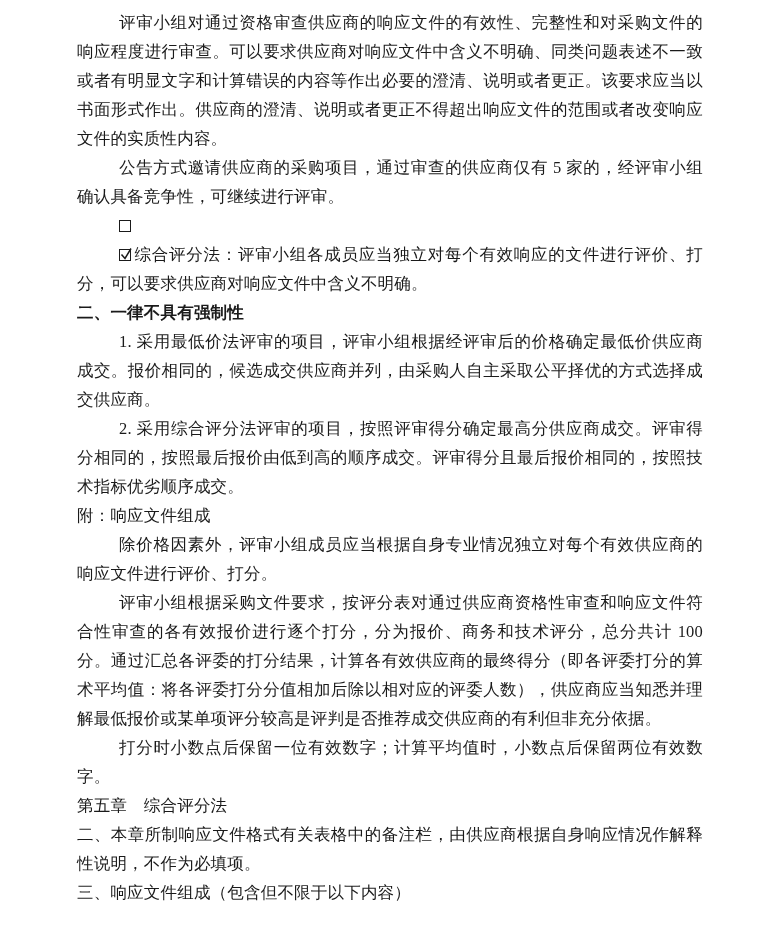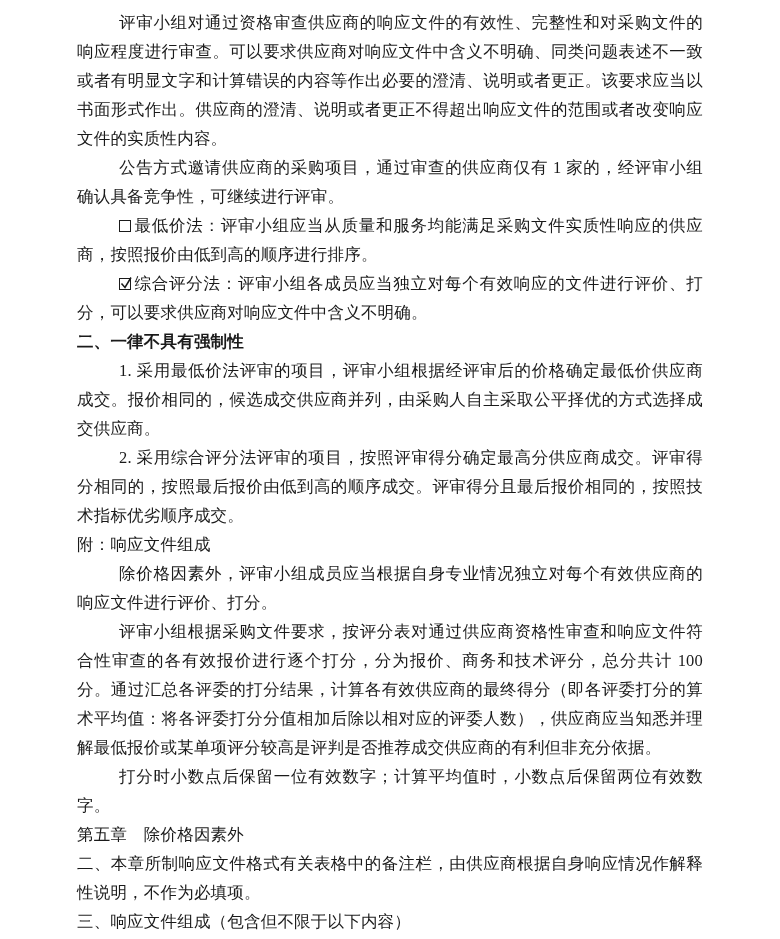--- a/index.html
+++ b/index.html
@@ -61,26 +61,26 @@
 </head>
 <body>
 
 <div class="page">
 
   <p class="doc-line indent">
     <span>评审小组对通过资格审查供应商的响应文件的有效性、完整性和对采购文件的响应程度进行审查。可以要求供应商对响应文件中含义不明确、同类问题表述不一致或者有明显文字和计算错误的内容等作出必要的澄清、说明或者更正。该要求应当以书面形式作出。供应商的澄清、说明或者更正不得超出响应文件的范围或者改变响应文件的实质性内容。</span>
   </p>
 
   <p class="doc-line indent sp-before">
-    <span>公告方式邀请供应商的采购项目，通过审查的供应商仅有 1 家的，经评审小组确认具备竞争性，可继续进行评审。</span>
+    <span>公告方式邀请供应商的采购项目，通过审查的供应商仅有 5 家的，经评审小组确认具备竞争性，可继续进行评审。</span>
   </p>
 
 
   <p class="doc-line indent sp-before-sm">
-    <span class="cbx"></span><span>最低价法：评审小组应当从质量和服务均能满足采购文件实质性响应的供应商，按照报价由低到高的顺序进行排序。</span>
+    <span class="cbx"></span>
   </p>
 
   <p class="doc-line indent sp-before-sm">
     <span class="cbx cbx-checked"><svg width="12" height="13" viewBox="0 0 12 13">
           <polyline points="1.5,6.5 5,10.5 11,0.5" fill="none" stroke="#1a1a1a" stroke-width="1.5"></polyline>
         </svg></span><span>综合评分法：评审小组各成员应当独立对每个有效响应的文件进行评价、打分，可以要求供应商对响应文件中含义不明确。</span>
   </p>
 
   <p class="doc-line h2">
     <span>二、一律不具有强制性</span>
@@ -104,21 +104,21 @@
 
   <p class="doc-line indent">
     <span>评审小组根据采购文件要求，按评分表对通过供应商资格性审查和响应文件符合性审查的各有效报价进行逐个打分，分为报价、商务和技术评分，总分共计 100 分。通过汇总各评委的打分结果，计算各有效供应商的最终得分（即各评委打分的算术平均值：将各评委打分分值相加后除以相对应的评委人数），供应商应当知悉并理解最低报价或某单项评分较高是评判是否推荐成交供应商的有利但非充分依据。</span>
   </p>
 
   <p class="doc-line indent sp-before">
     <span>打分时小数点后保留一位有效数字；计算平均值时，小数点后保留两位有效数字。</span>
   </p>
 
   <p class="doc-line chapter">
-    <span>第五章　除价格因素外</span>
+    <span>第五章　综合评分法</span>
   </p>
 
 
   <p class="doc-line">
     <span>二、本章所制响应文件格式有关表格中的备注栏，由供应商根据自身响应情况作解释性说明，不作为必填项。</span>
   </p>
 
   <p class="doc-line">
     <span>三、响应文件组成（包含但不限于以下内容）</span>
   </p>

